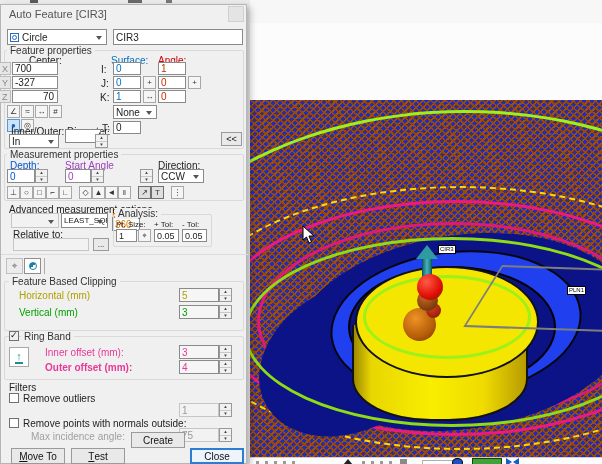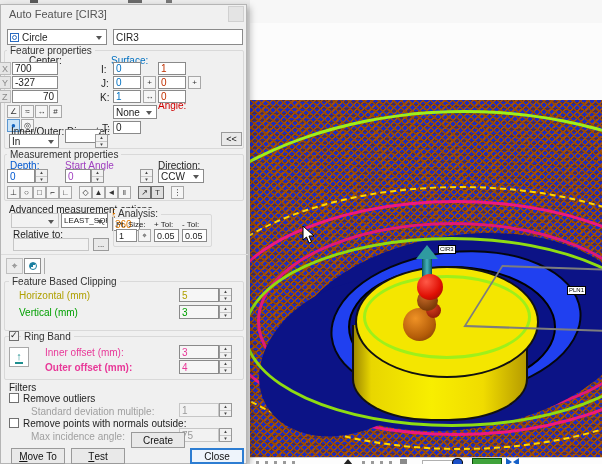--- a/index.html
+++ b/index.html
@@ -18,21 +18,21 @@
   .grp{position:absolute;border:1px solid #d9d9d9;border-radius:2px;box-sizing:border-box;}
   .gt{position:absolute;background:#f0f0f0;padding:0 3px;font-size:10px;color:#333;white-space:nowrap;line-height:11px;}
   .ibtn{position:absolute;width:13px;height:13px;background:#f5f5f5;border:1px solid #a8a8a8;display:flex;align-items:center;justify-content:center;font-size:8px;color:#333;box-sizing:border-box;line-height:1;}
   .ibtn.sel{background:#cce4f7;border-color:#5a96d0;color:#1565c0;}
   .ibtn.press{background:#dfdfdf;border-color:#6f6f6f;}
   .btn{position:absolute;height:16px;background:#e9e9e9;border:1px solid #9a9a9a;font-size:10px;color:#111;display:flex;align-items:center;justify-content:center;box-sizing:border-box;}
   .btn.def{border:1px solid #2d7dd2;box-shadow:inset 0 0 0 1px #2d7dd2;background:#eef4fb;}
   .cb{position:absolute;width:10px;height:10px;background:#fff;border:1px solid #707070;box-sizing:border-box;}
   .cb.on::after{content:"✓";font-size:9px;color:#222;position:absolute;left:0;top:-2px;}
   .ell{position:absolute;border-radius:50%;box-sizing:border-box;}
-  .cSur{color:#0070C0;}.cAng{color:#D00000;margin-top:45px;}.cDep{color:#0058D0;}.cSta{color:#A040C0;}
+  .cSur{color:#0070C0;}.cAng{color:#D00000;}.cDep{color:#0058D0;}.cSta{color:#A040C0;}
   .cEnd{color:#E07800;margin-top:48px;}.cHor{color:#AFA000;}.cVer{color:#00A000;}.cPink{color:#E83898;}.cDis{color:#A0A0A0;}
   .dlg{position:absolute;left:0;top:4px;width:247px;height:460px;background:#f0f0f0;border:1px solid #b5b5b5;box-shadow:3px 3px 7px rgba(0,0,0,.28);box-sizing:border-box;}
   .cloud{position:absolute;background-color:#1f2cc0;
     background-image:
       repeating-linear-gradient(42deg, rgba(154,74,0,.95) 0 1.6px, rgba(154,74,0,0) 1.6px 5px),
       repeating-linear-gradient(-44deg, rgba(172,82,0,.9) 0 1.6px, rgba(172,82,0,0) 1.6px 5px),
       repeating-linear-gradient(2deg, rgba(110,46,0,.55) 0 2px, rgba(110,46,0,0) 2px 7px);}
   .tag{position:absolute;background:#fff;border:1px solid #000;font-size:6px;line-height:7px;color:#000;padding:0 1px;white-space:nowrap;}
   .icon-clip{width:8px;height:8px;border-radius:50%;border:1.5px solid #1a7fa0;background:linear-gradient(135deg,#1a7fa0 50%,transparent 50%);box-sizing:border-box;}
   .ringUp{color:#1e8f8f;border-bottom:2px solid #1e8f8f;font-size:11px;line-height:11px;padding:0 1px;}
@@ -251,21 +251,20 @@
     <div class="lbl cPink" style="left:44px;top:357px;font-weight:bold;">Outer offset (mm):</div>
     <div class="fld cPink" style="left:178px;top:355px;width:40px;height:14px;background:#f6f6f6;">4</div>
     <div class="spn" style="left:218px;top:355px;width:13px;height:14px;">
         <div class="up"></div>
         <div class="dn"></div>
       </div>
 
     <div class="lbl" style="left:8px;top:377px;">Filters</div>
     <div class="cb" style="left:8px;top:388px;"></div>
     <div class="lbl" style="left:22px;top:388px;">Remove outliers</div>
-    <div class="lbl cDis" style="left:30px;top:401px;">Standard deviation multiple:</div>
     <div class="fld dis" style="left:178px;top:398px;width:40px;height:14px;">1</div>
     <div class="spn" style="left:218px;top:398px;width:13px;height:14px;">
         <div class="up"></div>
         <div class="dn"></div>
       </div>
     <div class="cb" style="left:8px;top:413px;"></div>
     <div class="lbl" style="left:22px;top:413px;">Remove points with normals outside:</div>
     <div class="lbl cDis" style="left:30px;top:426px;">Max incidence angle:</div>
     <div class="fld dis" style="left:178px;top:423px;width:40px;height:14px;">75</div>
     <div class="spn" style="left:218px;top:423px;width:13px;height:14px;">

